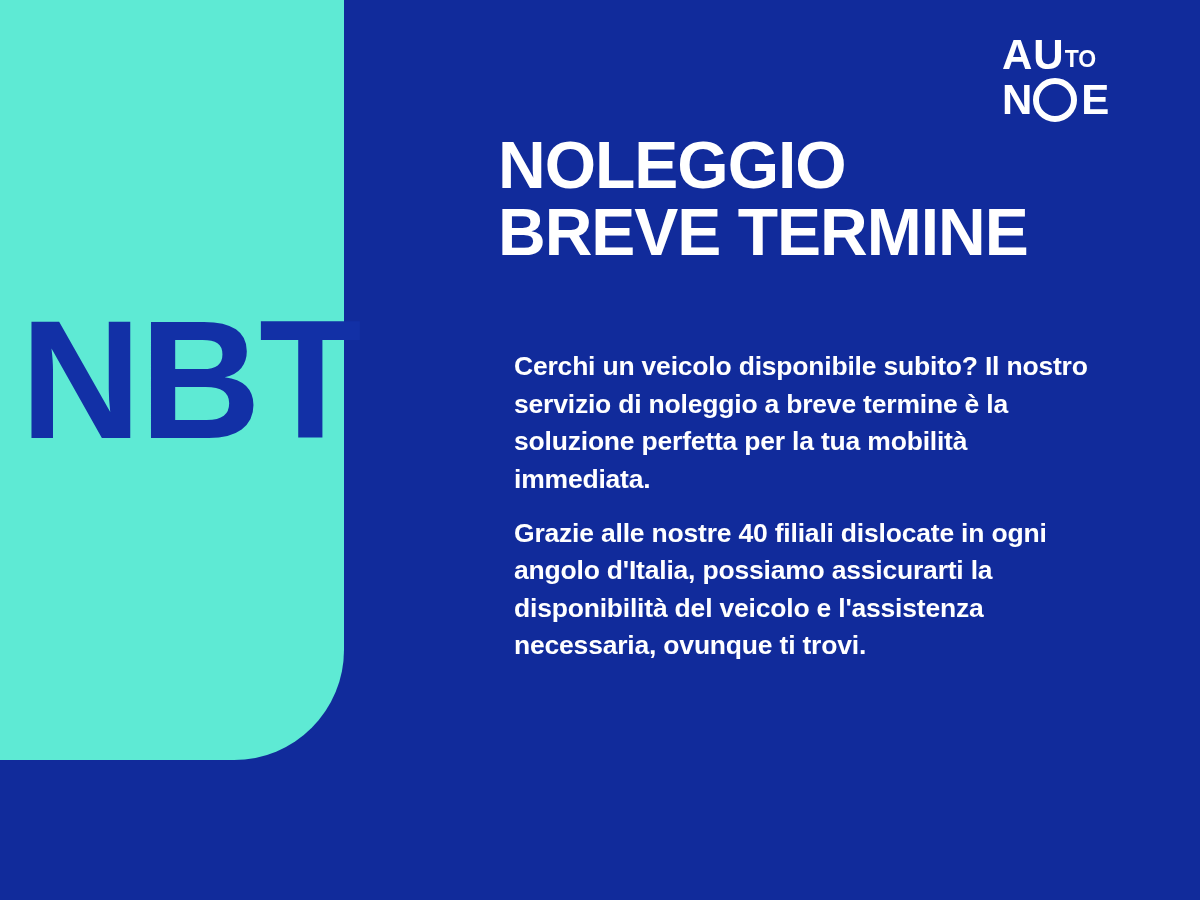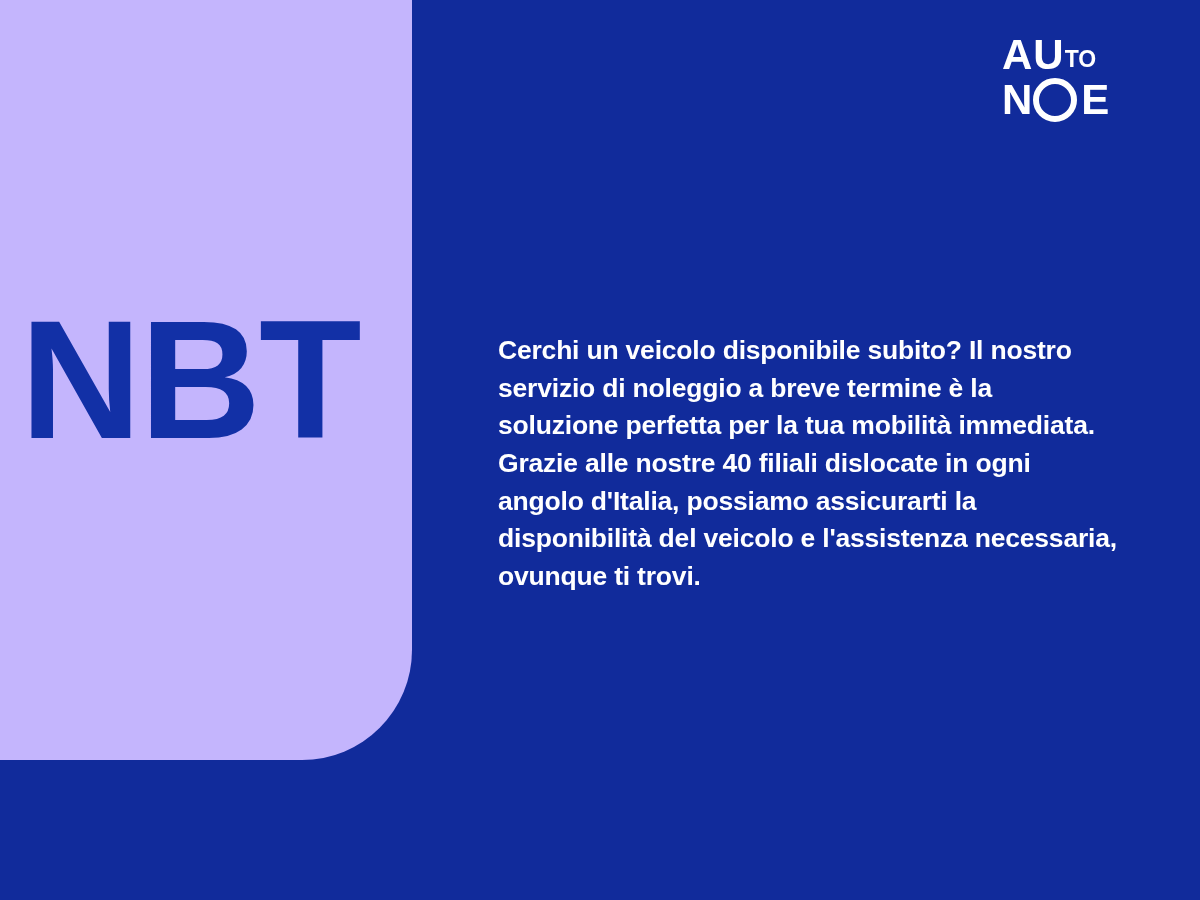--- a/index.html
+++ b/index.html
@@ -18,25 +18,24 @@
     width: 1200px;
     height: 900px;
     background: #112b9b;
     overflow: hidden;
   }
   
   .left-panel {
     position: absolute;
     left: 0;
     top: 0;
-    width: 384px;
+    width: 344px;
     height: 760px;
-    background: #c4b5fd;
+    background: #5eead4;
     border-bottom-right-radius: 110px;
-    padding-left: 28px;
   }
   .nbt-mark {
     position: absolute;
     left: 0;
     top: 0;
     width: 420px;
     height: 760px;
     display: flex;
     align-items: center;
     justify-content: center;
@@ -117,21 +116,21 @@
     left: 498px;
     top: 332px;
     width: 620px;
     color: #ffffff;
   }
   .body-para {
     font-family: "Liberation Sans", sans-serif;
     font-weight: bold;
     font-size: 26.5px;
     line-height: 1.42;
-    margin: 0;
+    margin: 16px;
     letter-spacing: -0.2px;
   }
 </style>
 </head>
 <body>
 
 <div class="poster">
 
   <div class="left-panel">
     <div class="nbt-mark">
@@ -145,19 +144,23 @@
       <span class="logo-big">U</span>
       <span class="logo-small">TO</span>
     </div>
     <div class="logo-row2">
       <span class="logo-big">N</span>
       <span class="logo-o"></span>
       <span class="logo-big">E</span>
     </div>
   </div>
 
+  <div class="headline">
+    <div class="headline-line">NOLEGGIO</div>
+    <div class="headline-line">BREVE TERMINE</div>
+  </div>
 
   <div class="body-copy">
     <p class="body-para">Cerchi un veicolo disponibile subito? Il nostro servizio di noleggio a breve termine è la soluzione perfetta per la tua mobilità immediata.</p>
     <p class="body-para">Grazie alle nostre 40 filiali dislocate in ogni angolo d'Italia, possiamo assicurarti la disponibilità del veicolo e l'assistenza necessaria, ovunque ti trovi.</p>
   </div>
 
 </div>
 
 </body></html>

